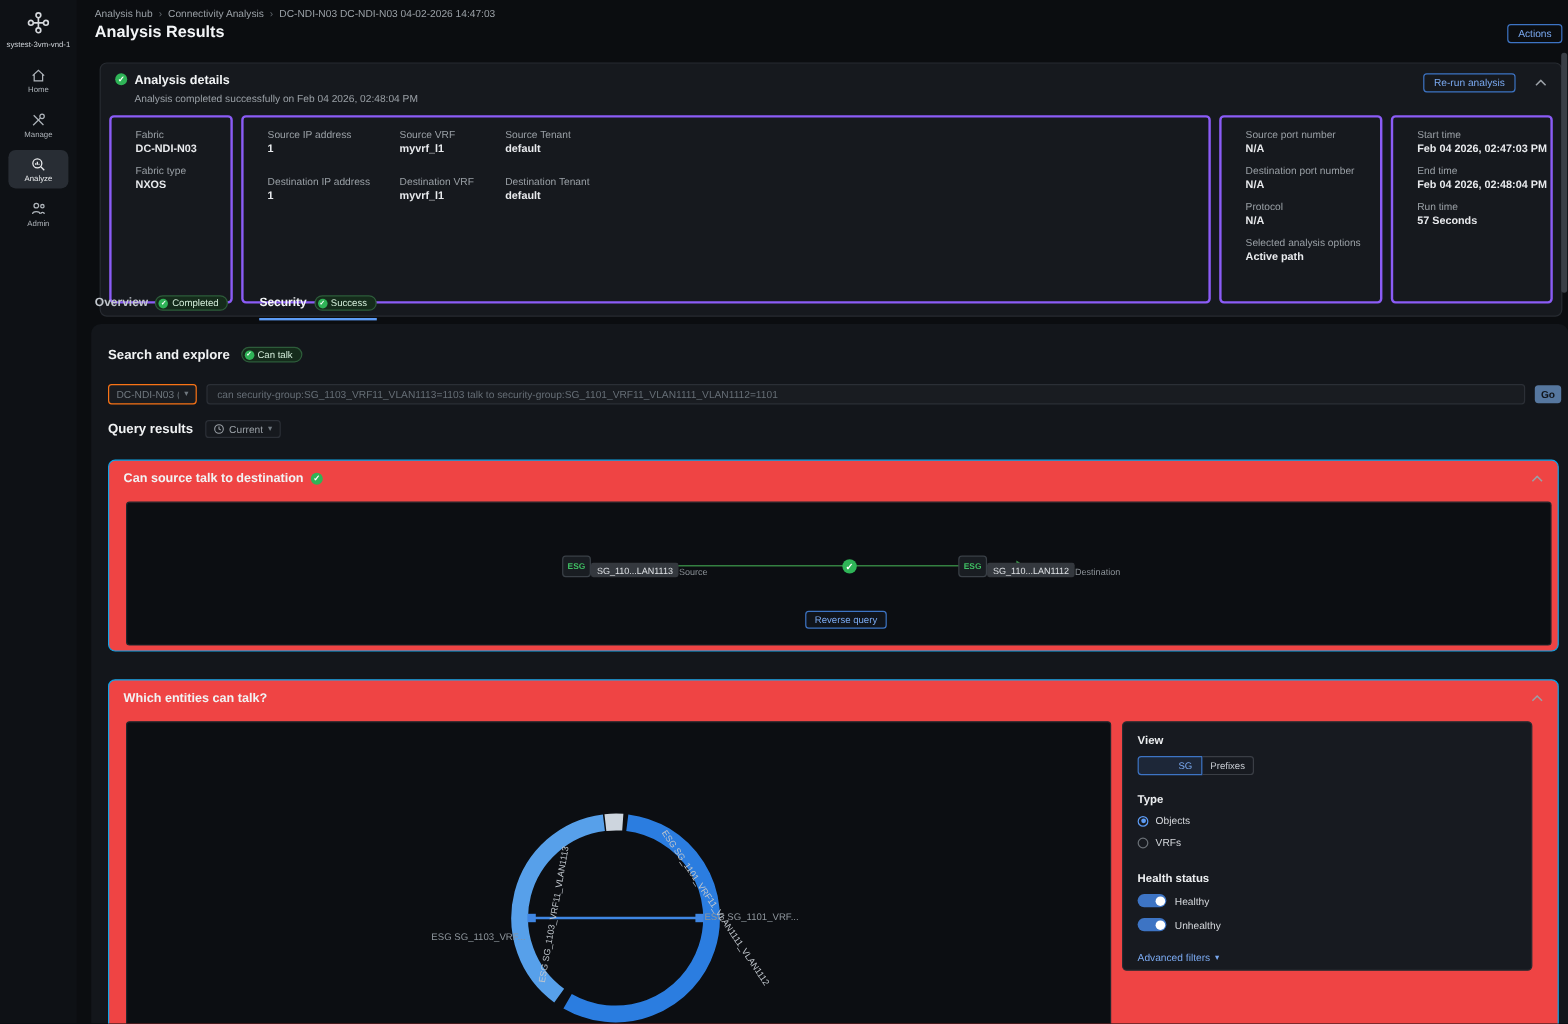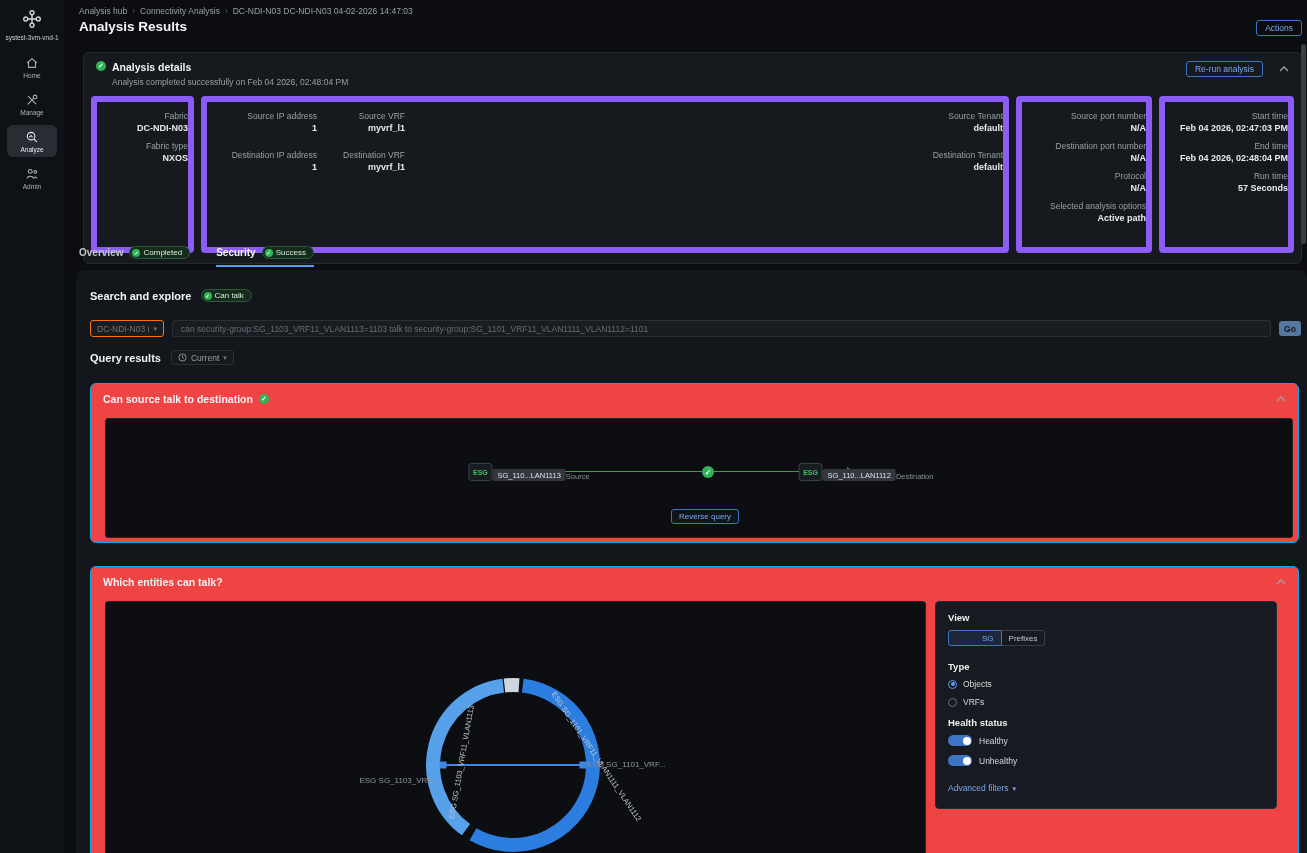--- a/index.html
+++ b/index.html
@@ -31,21 +31,21 @@
 
   
   .details-card { position:absolute; left:83px; top:52px; right:5px; height:212px; background:#16191e; border:1px solid #272b31; border-radius:6px; }
   .dc-header { position:absolute; left:12px; top:8px; right:12px; display:flex; align-items:flex-start; gap:6px; }
   .check-circle { width:10px; height:10px; border-radius:50%; background:#2fb457; color:#fff; font-size:7px; font-weight:bold; display:inline-flex; align-items:center; justify-content:center; flex:none; }
   .dc-title { font-size:10.5px; font-weight:bold; color:#f1f3f4; }
   .dc-subtitle { font-size:8.5px; color:#9aa0a6; margin-top:4px; }
   .dc-actions { margin-left:auto; display:flex; align-items:center; gap:16px; }
   .chevron-btn { background:none; border:none; padding:0; cursor:pointer; }
   .dc-boxes { position:absolute; left:7px; right:7px; top:43px; bottom:10px; display:flex; gap:7px; }
-  .dbox { border:6px solid #8b5cf6; border-radius:4px; padding:9px 0; overflow:hidden;text-align:right; }
+  .dbox { border:2px solid #8b5cf6; border-radius:4px; padding:9px 20px; overflow:hidden; }
   .dbox-fabric { width:103px; }
   .dbox-endpoints { flex:1; }
   .dbox-options { width:136px; }
   .dbox-timing { width:135px; }
   .field { margin-bottom:8px; }
   .f-label { font-size:8.5px; color:#9aa0a6; margin-bottom:2px; white-space:nowrap; }
   .f-value { font-size:9px; font-weight:bold; color:#e8eaed; white-space:nowrap; }
   .endpoint-grid { display:grid; grid-template-columns:110px 88px 1fr; row-gap:9px; }
 
   
@@ -110,21 +110,21 @@
   .seg-group { display:flex; margin-bottom:15px; }
   .seg { font-size:8px; padding:2.5px 7px; border:1px solid #3a3e45; background:transparent; color:#c6cad0; cursor:pointer; font-family:inherit; }
   .seg:first-child { border-radius:3px 0 0 3px; }
   .seg + .seg { border-left:none; border-radius:0 3px 3px 0; }
   .seg.active { border-color:#3d74c4; color:#7aa9f0; background:rgba(77,143,229,0.12);padding-left:33px; }
   .radio-row { display:flex; align-items:center; gap:6px; margin-bottom:8px; cursor:pointer; }
   .radio { width:9px; height:9px; border-radius:50%; border:1px solid #6b7177; position:relative; flex:none; background:transparent; }
   .radio.checked { border-color:#5d9cf5; }
   .radio.checked::after { content:""; position:absolute; inset:1.5px; border-radius:50%; background:#5d9cf5; }
   .radio-label, .toggle-label { font-size:8.5px; color:#d5d8dc; }
-  .health-group { margin-top:10px; }
+  .health-group { margin-top:20px; }
   .toggle-row { display:flex; align-items:center; gap:7px; margin-bottom:9px; cursor:pointer; }
   .toggle { width:24px; height:11px; border-radius:6px; background:#3d74c4; position:relative; flex:none; }
   .toggle .knob { position:absolute; right:1.5px; top:1.5px; width:8px; height:8px; border-radius:50%; background:#fff; }
   .advanced { margin-top:17px; font-size:8.5px; color:#7aa9f0; display:flex; gap:4px; align-items:center; cursor:pointer; }
   .advanced .caret { color:#7aa9f0; }
 
   
   .scroll-thumb { position:absolute; right:1px; top:44px; width:5px; height:200px; background:#3a3f46; border-radius:3px; z-index:9; cursor:pointer; }
 </style>
 </head>

